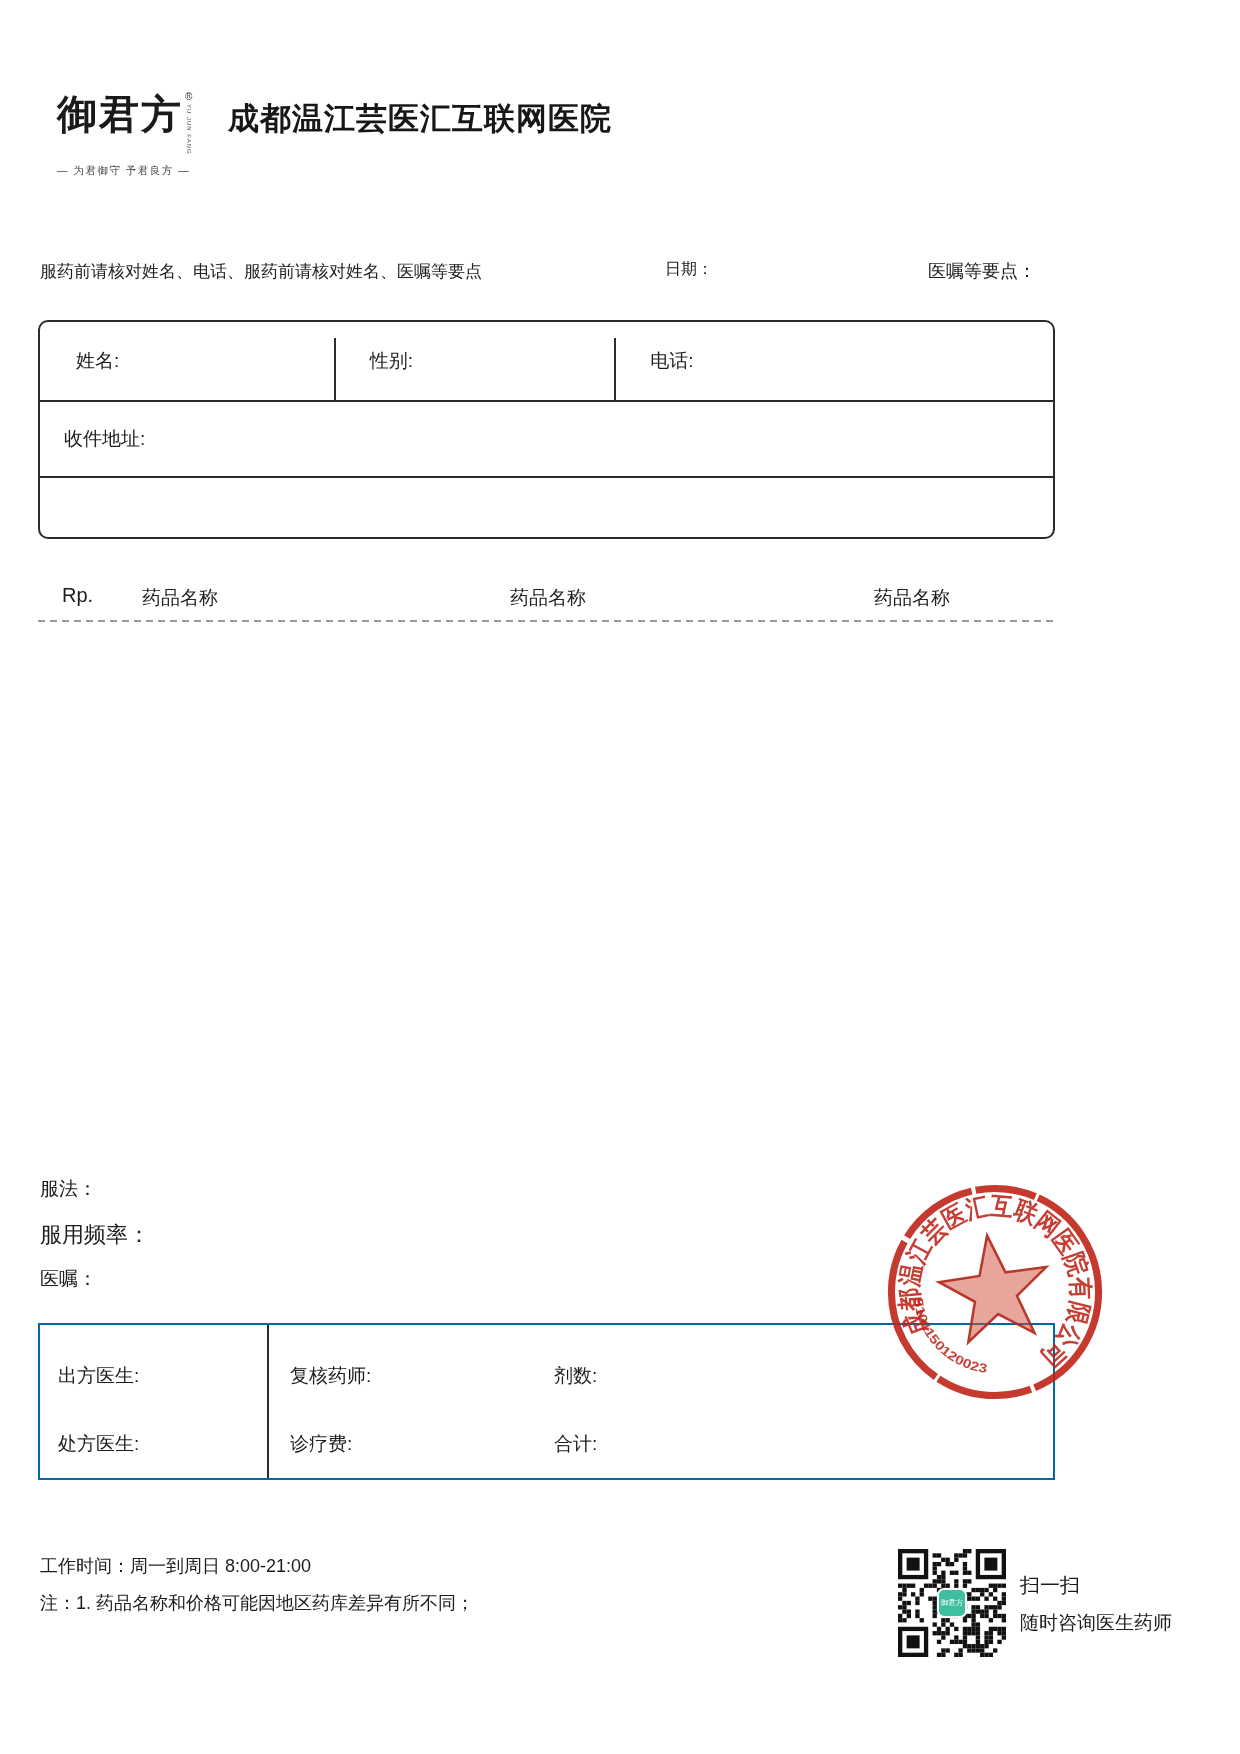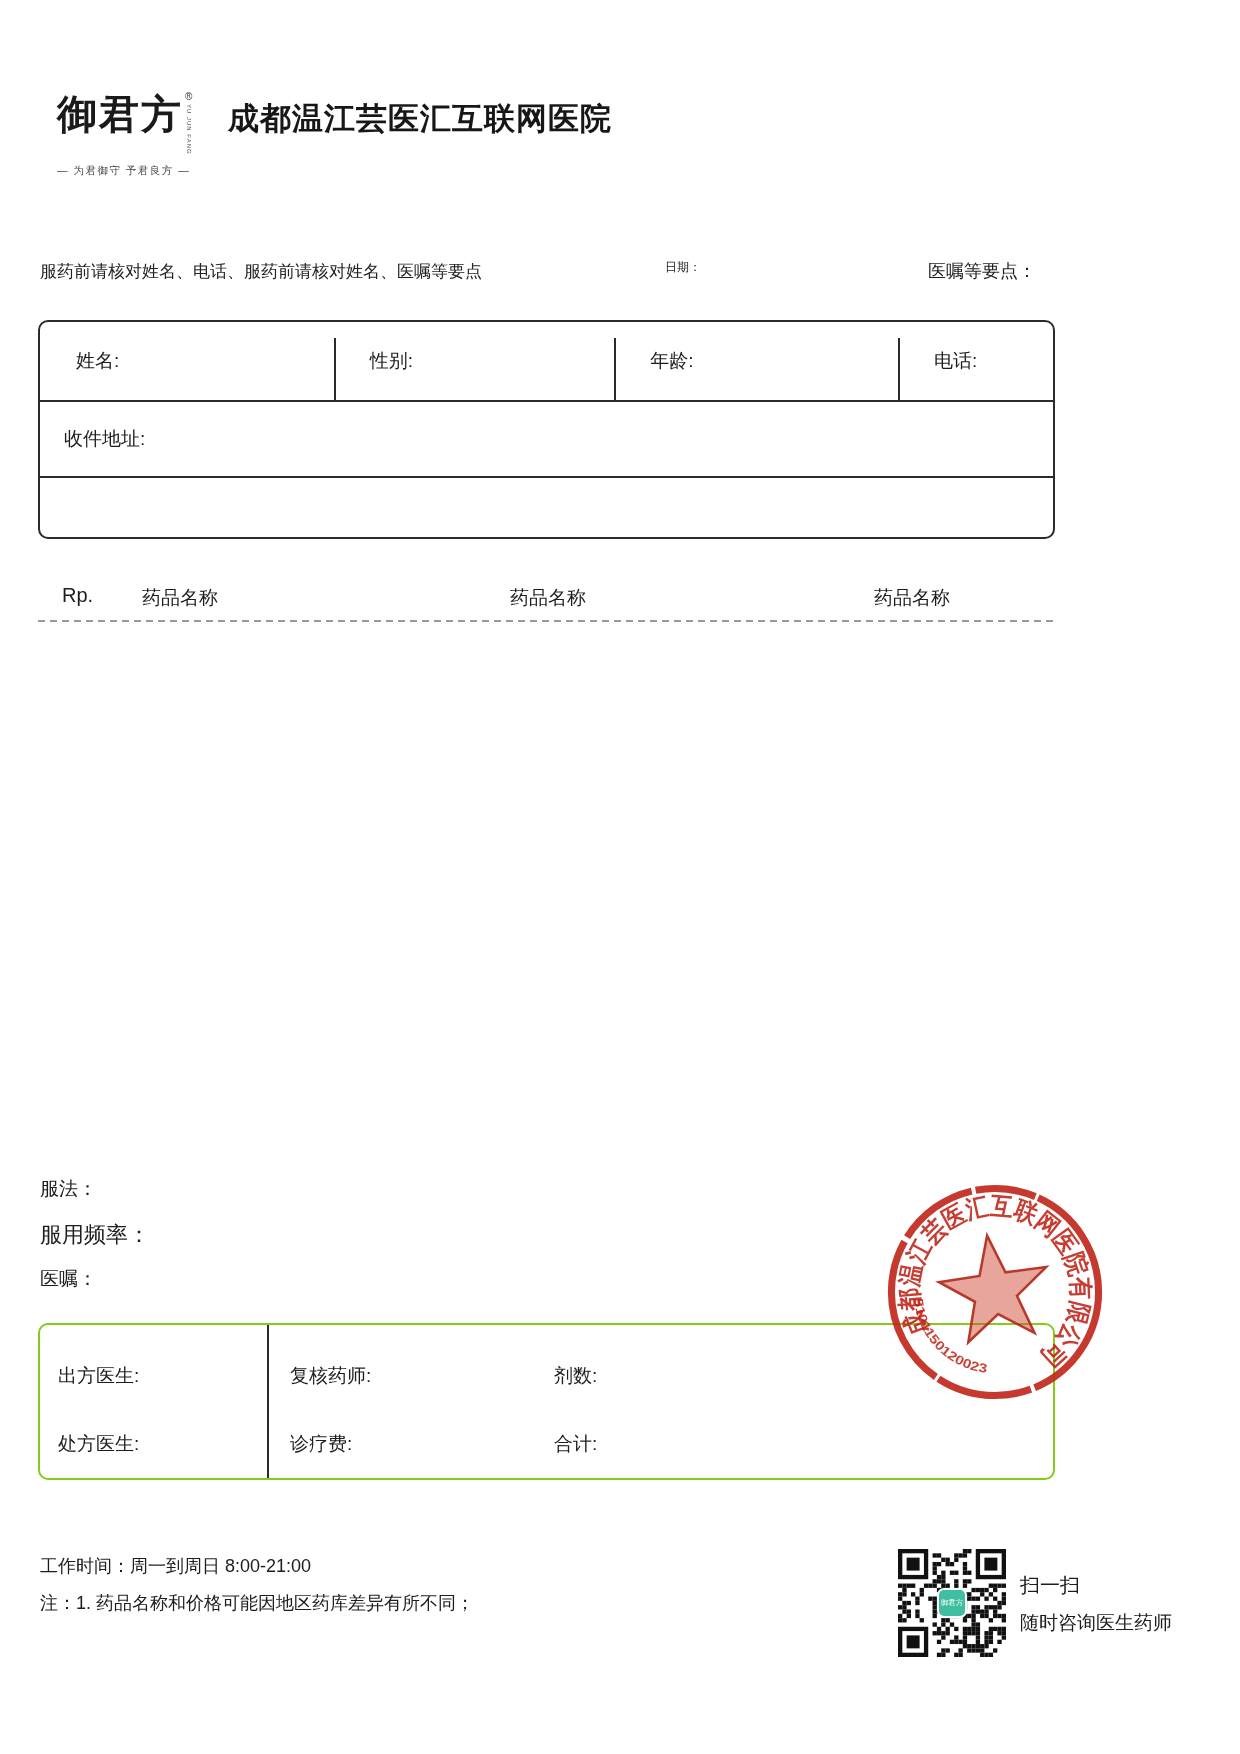--- a/index.html
+++ b/index.html
@@ -15,21 +15,21 @@
   .logo-line{display:flex;align-items:flex-start;}
   .logo-text{font-family:"DejaVu Serif","Liberation Serif",serif;font-weight:700;font-size:40px;line-height:44px;letter-spacing:2px;color:#1a1a1a;}
   .logo-side{display:flex;flex-direction:column;align-items:center;margin-left:2px;}
   .logo-reg{font-size:10px;line-height:10px;color:#333;}
   .logo-vert{writing-mode:vertical-rl;font-size:6px;letter-spacing:1px;color:#555;margin-top:2px;}
   .logo-slogan{margin-top:9px;font-size:10.5px;letter-spacing:1.5px;color:#444;white-space:nowrap;}
   .hospital-title{left:228px;top:98px;font-size:31px;font-weight:700;letter-spacing:1px;color:#171717;}
 
   
   .notice{left:40px;top:260px;font-size:17px;color:#222;}
-  .date-label{left:665px;top:259px;font-size:12px;}
+  .date-label{left:665px;top:259px;font-size:16px;}
   .rxno-label{left:928px;top:259px;font-size:18px;}
 
   
   .info-box{left:38px;top:320px;width:1017px;height:219px;border:2px solid #2b2b2b;border-radius:10px;box-sizing:border-box;}
   .prow1{display:flex;height:80px;border-bottom:2px solid #2b2b2b;box-sizing:border-box;}
   .pcell{position:relative;display:flex;align-items:center;padding-left:36px;box-sizing:border-box;font-size:19px;}
   .pcell.c1{width:29%;}
   .pcell.c2{width:27.7%;}
   .pcell.c3{width:28%;}
   .pcell.c4{width:15.3%;}
@@ -44,21 +44,21 @@
   .drug-col3{left:874px;top:585px;font-size:19px;}
   .dashed-line{left:38px;top:620px;width:1017px;height:2px;
     background:repeating-linear-gradient(90deg,#999 0 7px,transparent 7px 12px);}
 
   
   .usage-label{left:40px;top:1176px;font-size:19px;}
   .freq-label{left:40px;top:1220px;font-size:22px;}
   .advice-label{left:40px;top:1266px;font-size:19px;}
 
   
-  .sig-box{left:38px;top:1323px;width:1017px;height:157px;border:2px solid #84cc16;border-radius:10px;box-sizing:border-box;}
+  .sig-box{left:38px;top:1323px;width:1017px;height:157px;border:2px solid #0369a1;border-radius:0;box-sizing:border-box;}
   .sig-divider{position:absolute;left:227px;top:0;bottom:0;width:2px;background:#2b2b2b;}
   .sig-label{position:absolute;font-size:19px;white-space:nowrap;}
 
   
   .stamp{left:863px;top:1160px;width:264px;height:264px;z-index:5;pointer-events:none;}
   .stamp text{font-family:"Liberation Sans","DejaVu Sans",sans-serif;font-weight:700;}
 
   
   .work-hours{left:40px;top:1554px;font-size:18px;}
   .note-1{left:40px;top:1591px;font-size:18px;}
@@ -85,21 +85,20 @@
   <div class="abs hospital-title">成都温江芸医汇互联网医院</div>
 
   <div class="abs notice">服药前请核对姓名、电话、服药前请核对姓名、医嘱等要点</div>
   <div class="abs date-label">日期：</div>
   <div class="abs rxno-label">医嘱等要点：</div>
 
   <div class="abs info-box">
     <div class="prow1">
       <div class="pcell c1">姓名:</div>
       <div class="pcell c2">性别:</div>
-      <div class="pcell c3">年龄:</div>
       <div class="pcell c4">电话:</div>
     </div>
     <div class="prow2">收件地址:</div>
   </div>
 
   <div class="abs rp-label">Rp.</div>
   <div class="abs drug-col1">药品名称</div>
   <div class="abs drug-col2">药品名称</div>
   <div class="abs drug-col3">药品名称</div>
   <div class="abs dashed-line"></div>

